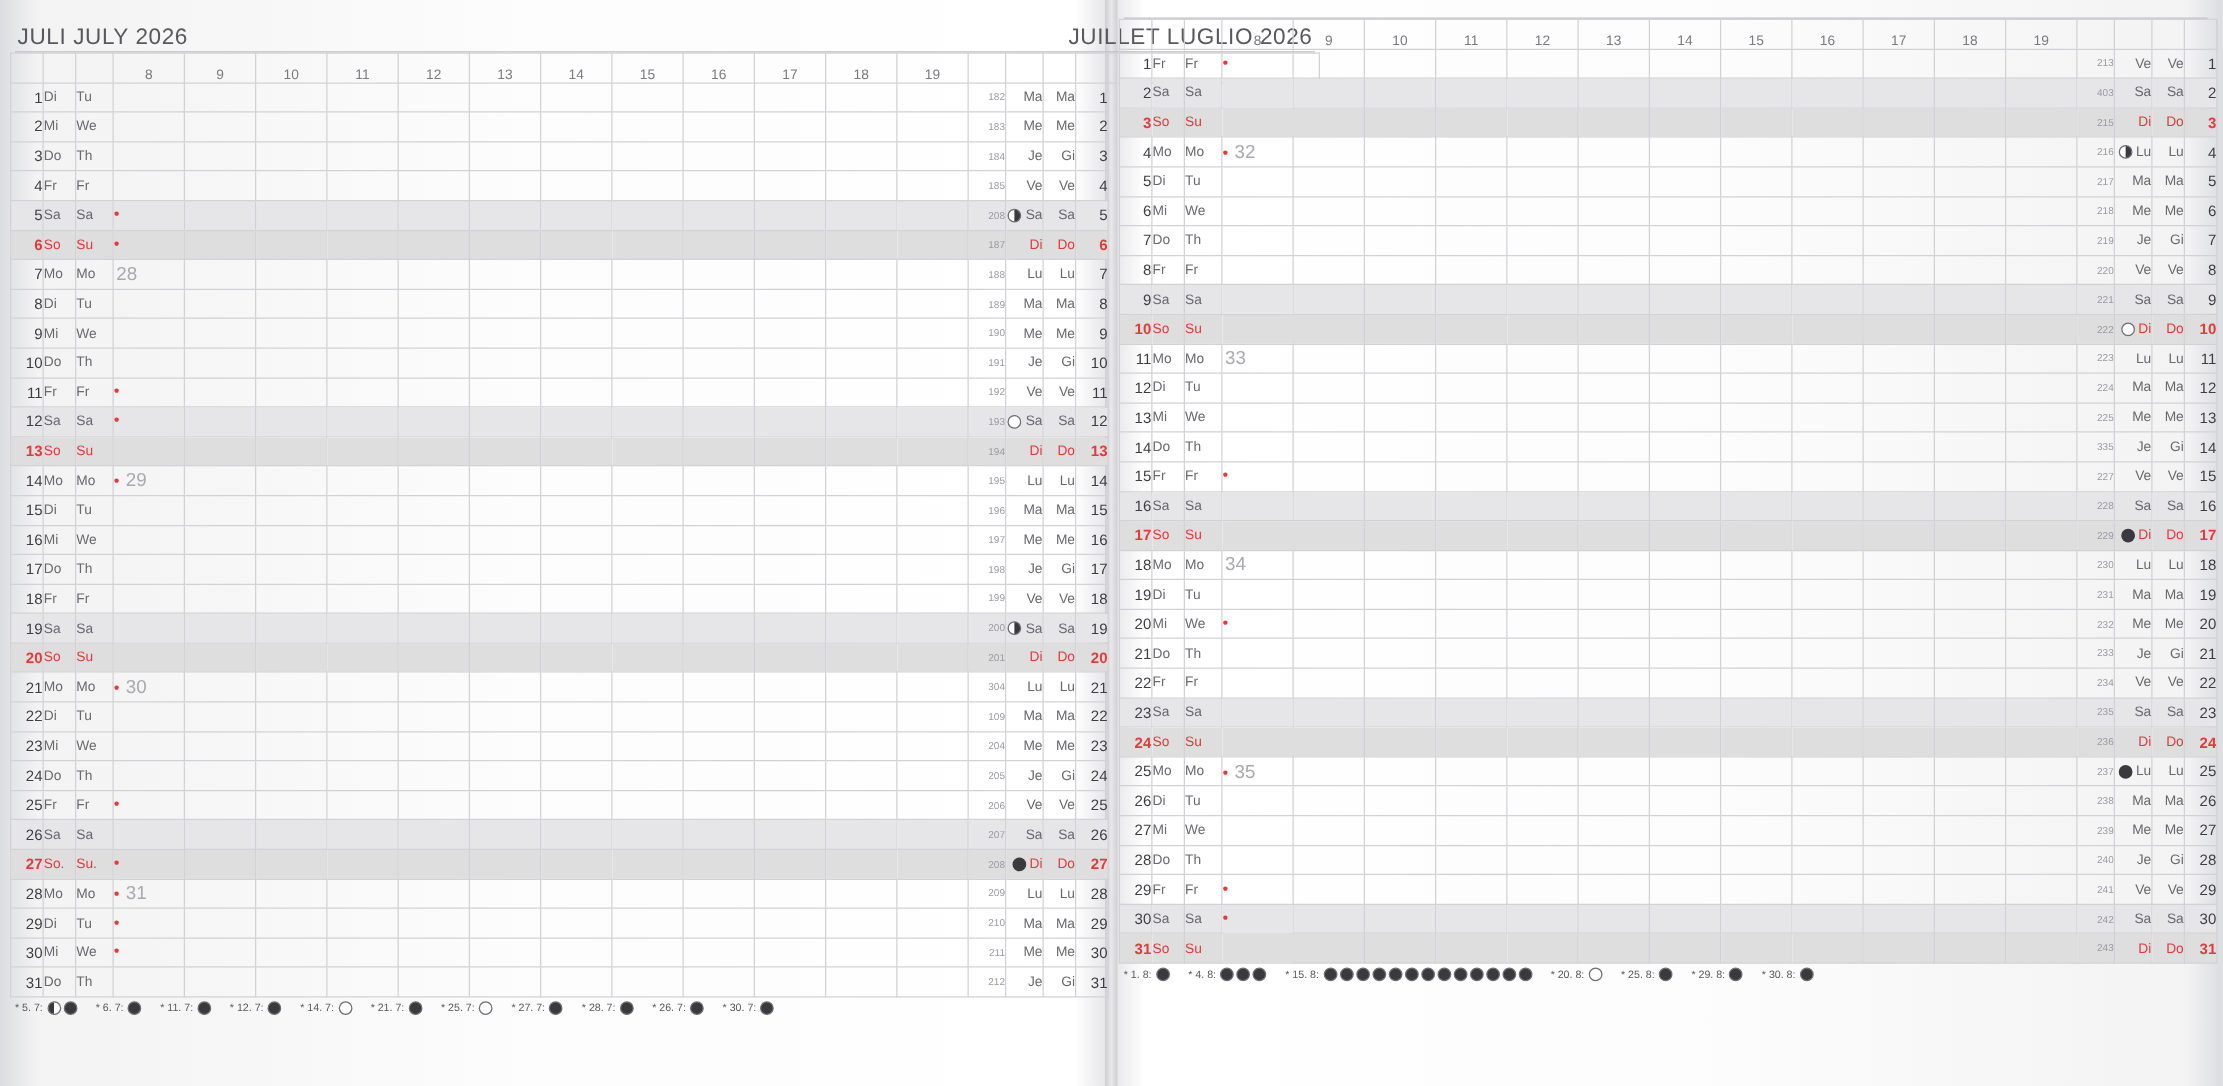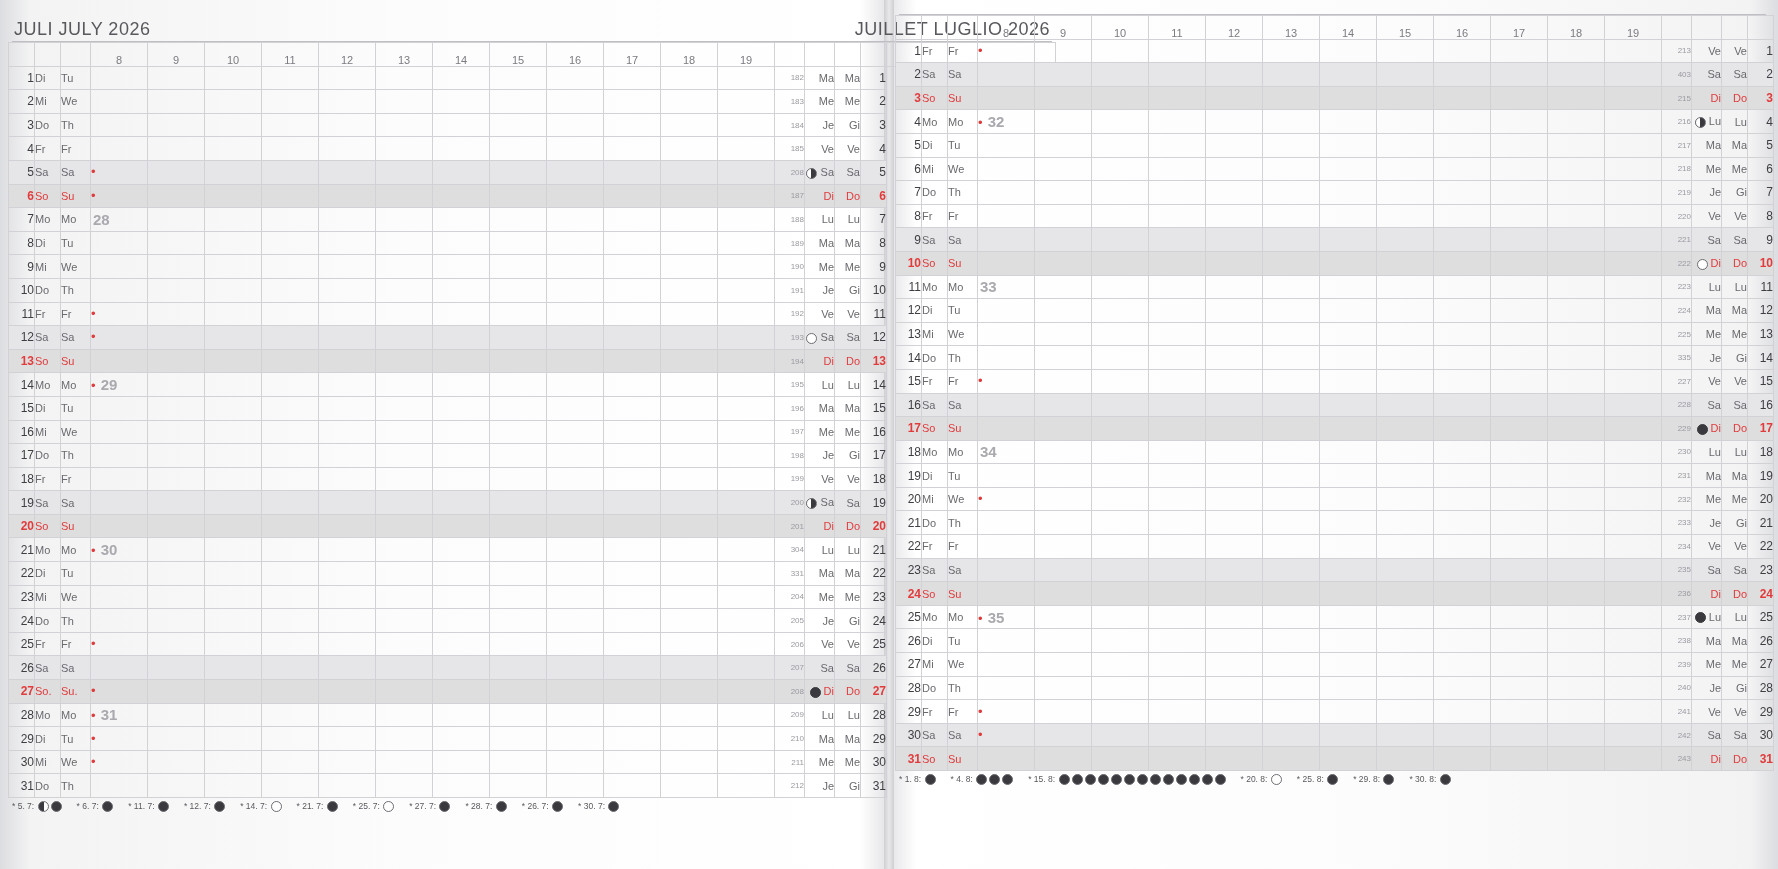--- a/index.html
+++ b/index.html
@@ -61,21 +61,21 @@
   td.e2{text-align:right;padding-right:4px;}
   td.enum{text-align:right;padding-right:3px;font-weight:bold;color:#3e3e42;font-size:12px;}
   td.grid{background:transparent;}
 
   tr.sat td{background:#e6e6e9;}
   tr.sun td{background:#dededf;}
   tr.sun td.num,tr.sun td.d1,tr.sun td.d2,tr.sun td.e1,tr.sun td.e2,tr.sun td.enum{color:#e23b3b;}
   tr.sun td.num,tr.sun td.enum{font-weight:bold;}
 
   .dot{color:#e23b3b;font-size:13px;line-height:0;}
-  .wk{color:#a9a9ae;font-size:15px;font-weight:bold;padding-left:2px;}
+  .wk{color:#a9a9ae;font-size:15px;font-weight:normal;padding-left:2px;}
   .evcell{position:relative;}
 
   .moon{display:inline-block;width:9px;height:9px;border-radius:50%;border:1px solid #6d6d72;vertical-align:middle;}
   .moon.new{background:#3a3a3e;border-color:#3a3a3e;}
   .moon.full{background:#ffffff;}
   .moon.last{background:linear-gradient(to right,#ffffff 50%,#3a3a3e 50%);}
 
   .footer{
     margin-top:3px;height:18px;font-size:8.5px;color:#59595d;
     display:flex;gap:14px;padding-left:4px;flex-wrap:nowrap;
@@ -596,21 +596,21 @@
             <td class="grid"></td>
             <td class="grid"></td>
             <td class="grid"></td>
             <td class="grid"></td>
             <td class="grid"></td>
             <td class="grid"></td>
             <td class="grid"></td>
             <td class="grid"></td>
             <td class="grid"></td>
             <td class="grid"></td>
-            <td class="doy">331</td>
+            <td class="doy">109</td>
             <td class="e1"> Ma</td>
             <td class="e2">Ma</td>
             <td class="enum">22</td>
           </tr>
           <tr class="">
             <td class="num">23</td>
             <td class="d1">Mi</td>
             <td class="d2">We</td>
             <td class="grid evcell"></td>
             <td class="grid"></td>

